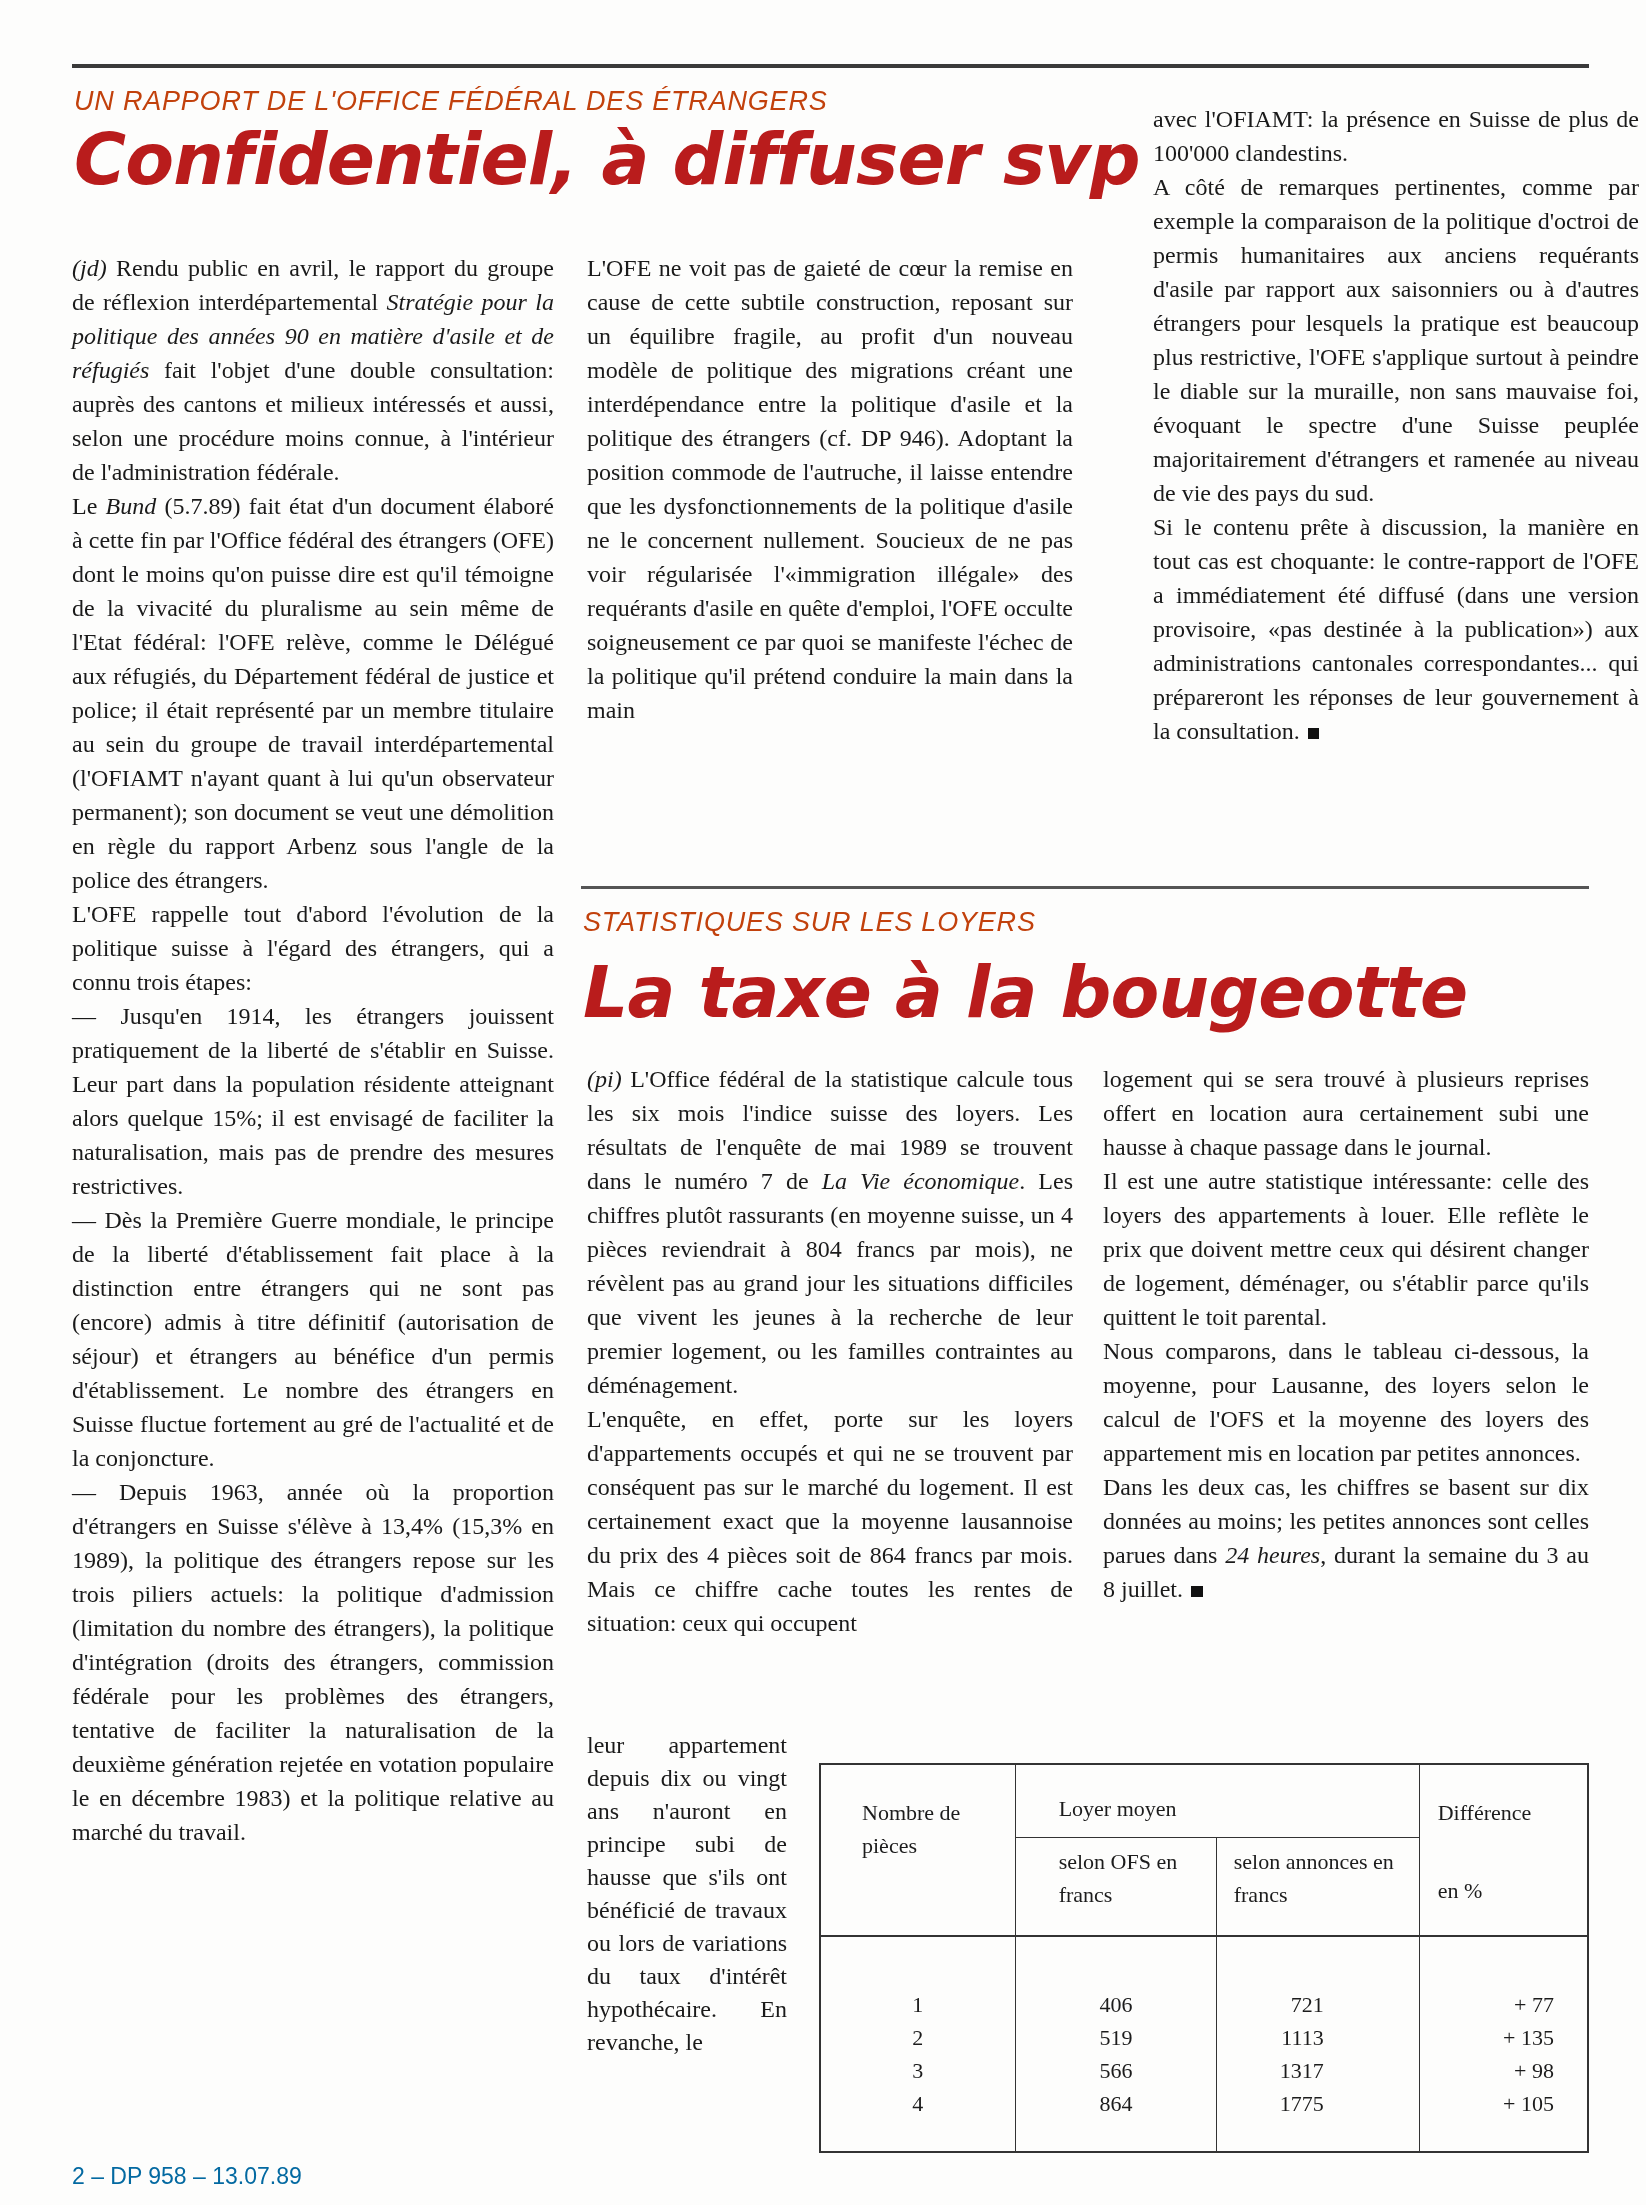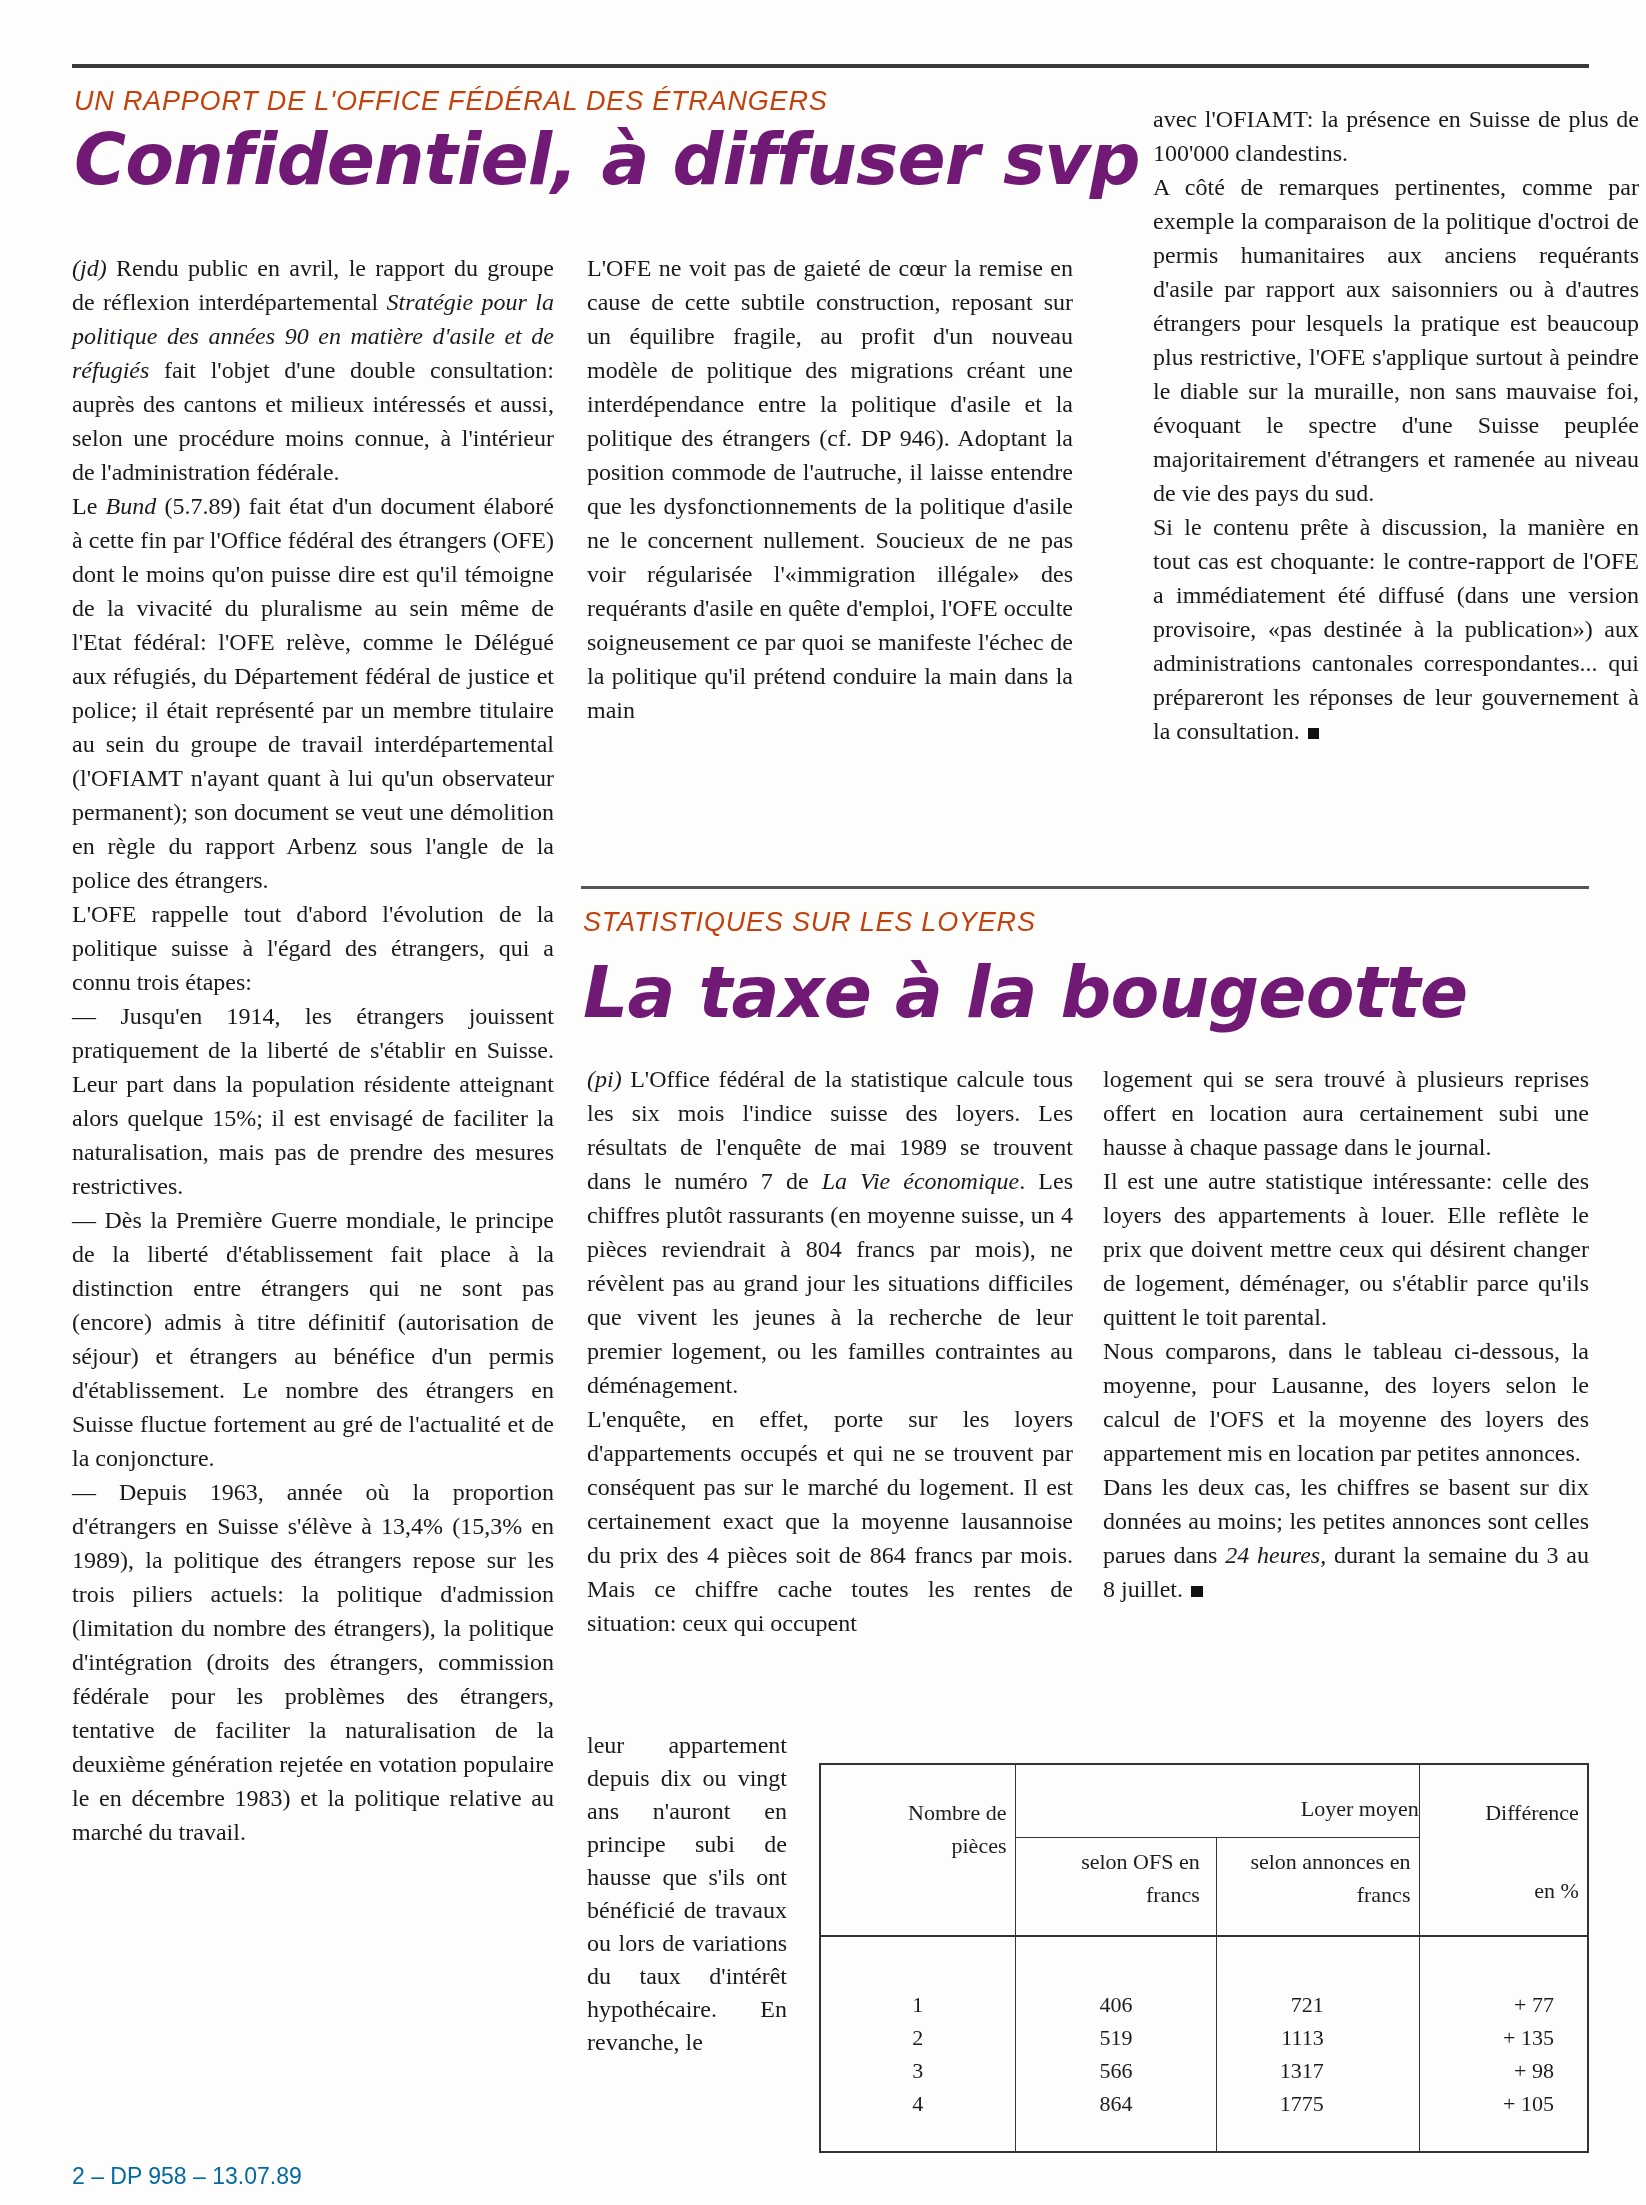--- a/index.html
+++ b/index.html
@@ -3,29 +3,29 @@
 <meta charset="utf-8">
 <style>
   html, body { margin:0; padding:0; background:#ffffff; }
   body { width:1646px; height:2205px; position:relative; overflow:hidden;
          font-family:"Liberation Serif", "DejaVu Serif", serif; color:#1a1a1a; }
   .page { position:absolute; left:0; top:0; width:1646px; height:2205px; background:#fdfdfc; }
   .rule { position:absolute; height:4.1px; background:#3a3a3a; }
   .kicker { position:absolute; font-family:"Liberation Sans","DejaVu Sans",sans-serif;
             font-style:italic; font-size:27px; letter-spacing:0.8px; color:#c2410c; white-space:nowrap; }
   .headline { position:absolute; font-family:"DejaVu Sans","Liberation Sans",sans-serif;
-              font-style:italic; font-weight:bold; color:#701a75; white-space:nowrap; letter-spacing:-0.8px; }
+              font-style:italic; font-weight:bold; color:#b91c1c; white-space:nowrap; letter-spacing:-0.8px; }
   .col { position:absolute; font-size:24px; line-height:34px; text-align:justify; hyphens:auto; }
   .col p { margin:0; }
   .col p + p { margin-top:0; }
   .endmark { display:inline-block; width:11.5px; height:11.5px; background:#111; margin-left:8.2px; vertical-align:middle; }
   .footer { position:absolute; font-family:"Liberation Sans","DejaVu Sans",sans-serif;
             font-size:23px; color:#0369a1; white-space:nowrap; }
   table.rent { position:absolute; border-collapse:collapse; font-size:22px; color:#1c1c1c; }
-  table.rent td, table.rent th { border-left:1.6px solid #333; border-right:1.6px solid #333; vertical-align:top; font-weight:normal; text-align:right; }
+  table.rent td, table.rent th { border-left:1.6px solid #333; border-right:1.6px solid #333; vertical-align:top; font-weight:normal; text-align:left; }
   table.rent { border:2.5px solid #333; }
   .hdr-top td { border-bottom:none; }
   .num { text-align:center !important; }
   .pct { text-align:right !important; padding-right:33px; }
   i.it { font-style:italic; }
 </style>
 </head>
 <body>
 
 <div class="page">

